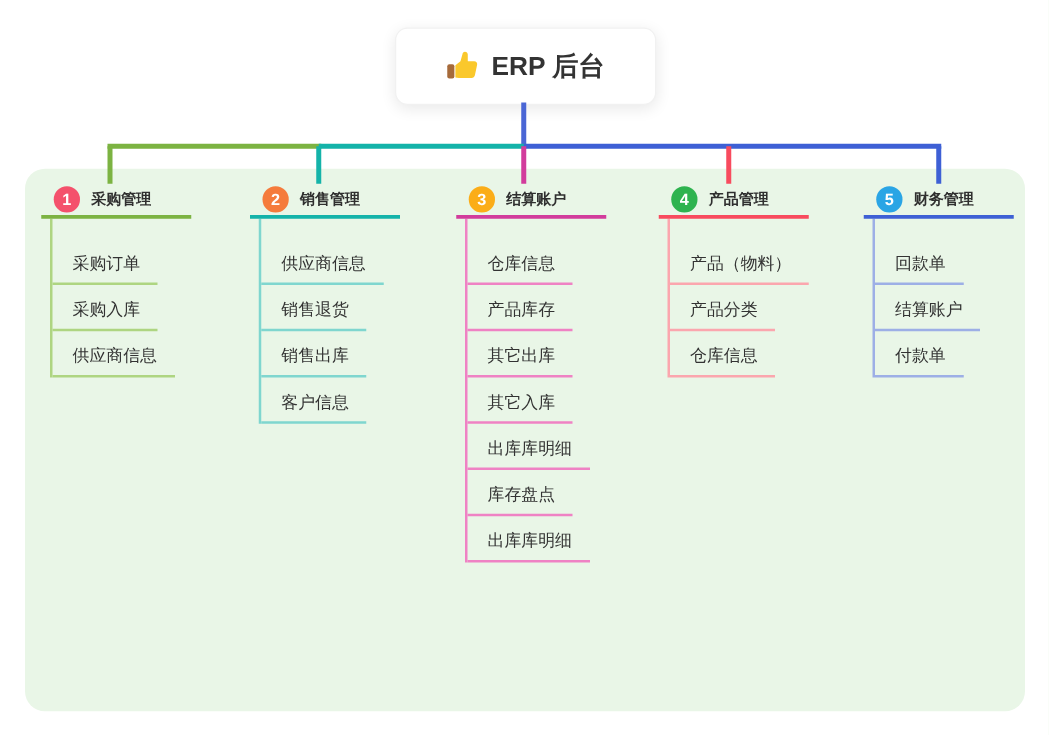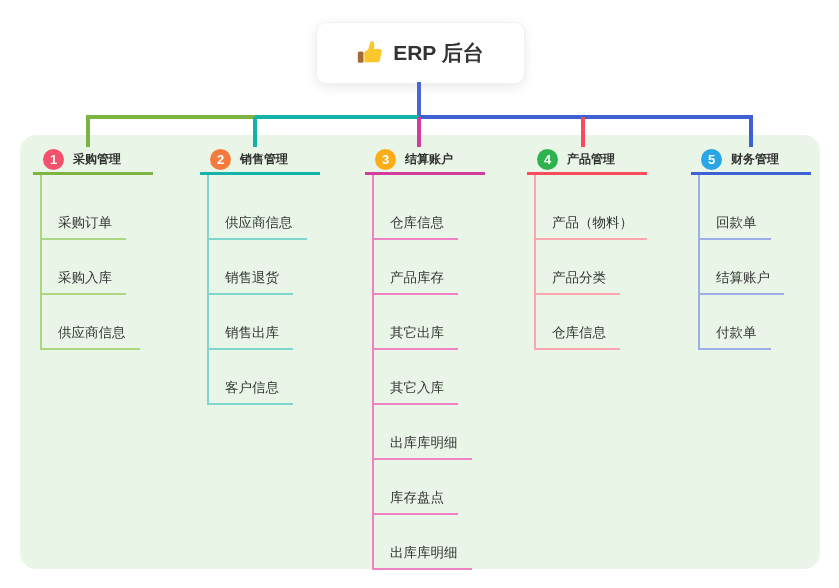--- a/index.html
+++ b/index.html
@@ -40,22 +40,22 @@
     white-space:nowrap;cursor:pointer;
   }
   .branch-header .hrow{display:flex;align-items:center;gap:9px;height:26px;}
   .badge{
     width:21px;height:21px;border-radius:50%;background:var(--badge);
     color:#fff;font-size:13px;font-weight:600;
     display:flex;align-items:center;justify-content:center;flex:0 0 auto;
   }
   .branch-label{font-size:12px;font-weight:600;color:#2f2f2f;}
   .items{margin-left:7px;border-left:2px solid var(--light);}
-  .item{height:55px;display:flex;align-items:flex-end;cursor:pointer;}
-  .item:first-child{height:65px;}
+  .item{height:37px;display:flex;align-items:flex-end;cursor:pointer;}
+  .item:first-child{height:53px;}
   .item-label{
     display:inline-block;white-space:nowrap;
     padding:0 14px 6px 16px;border-bottom:2px solid var(--light);
     font-size:13.5px;color:#333;
   }
 </style>
 </head>
 <body>
 
 <div class="canvas">

